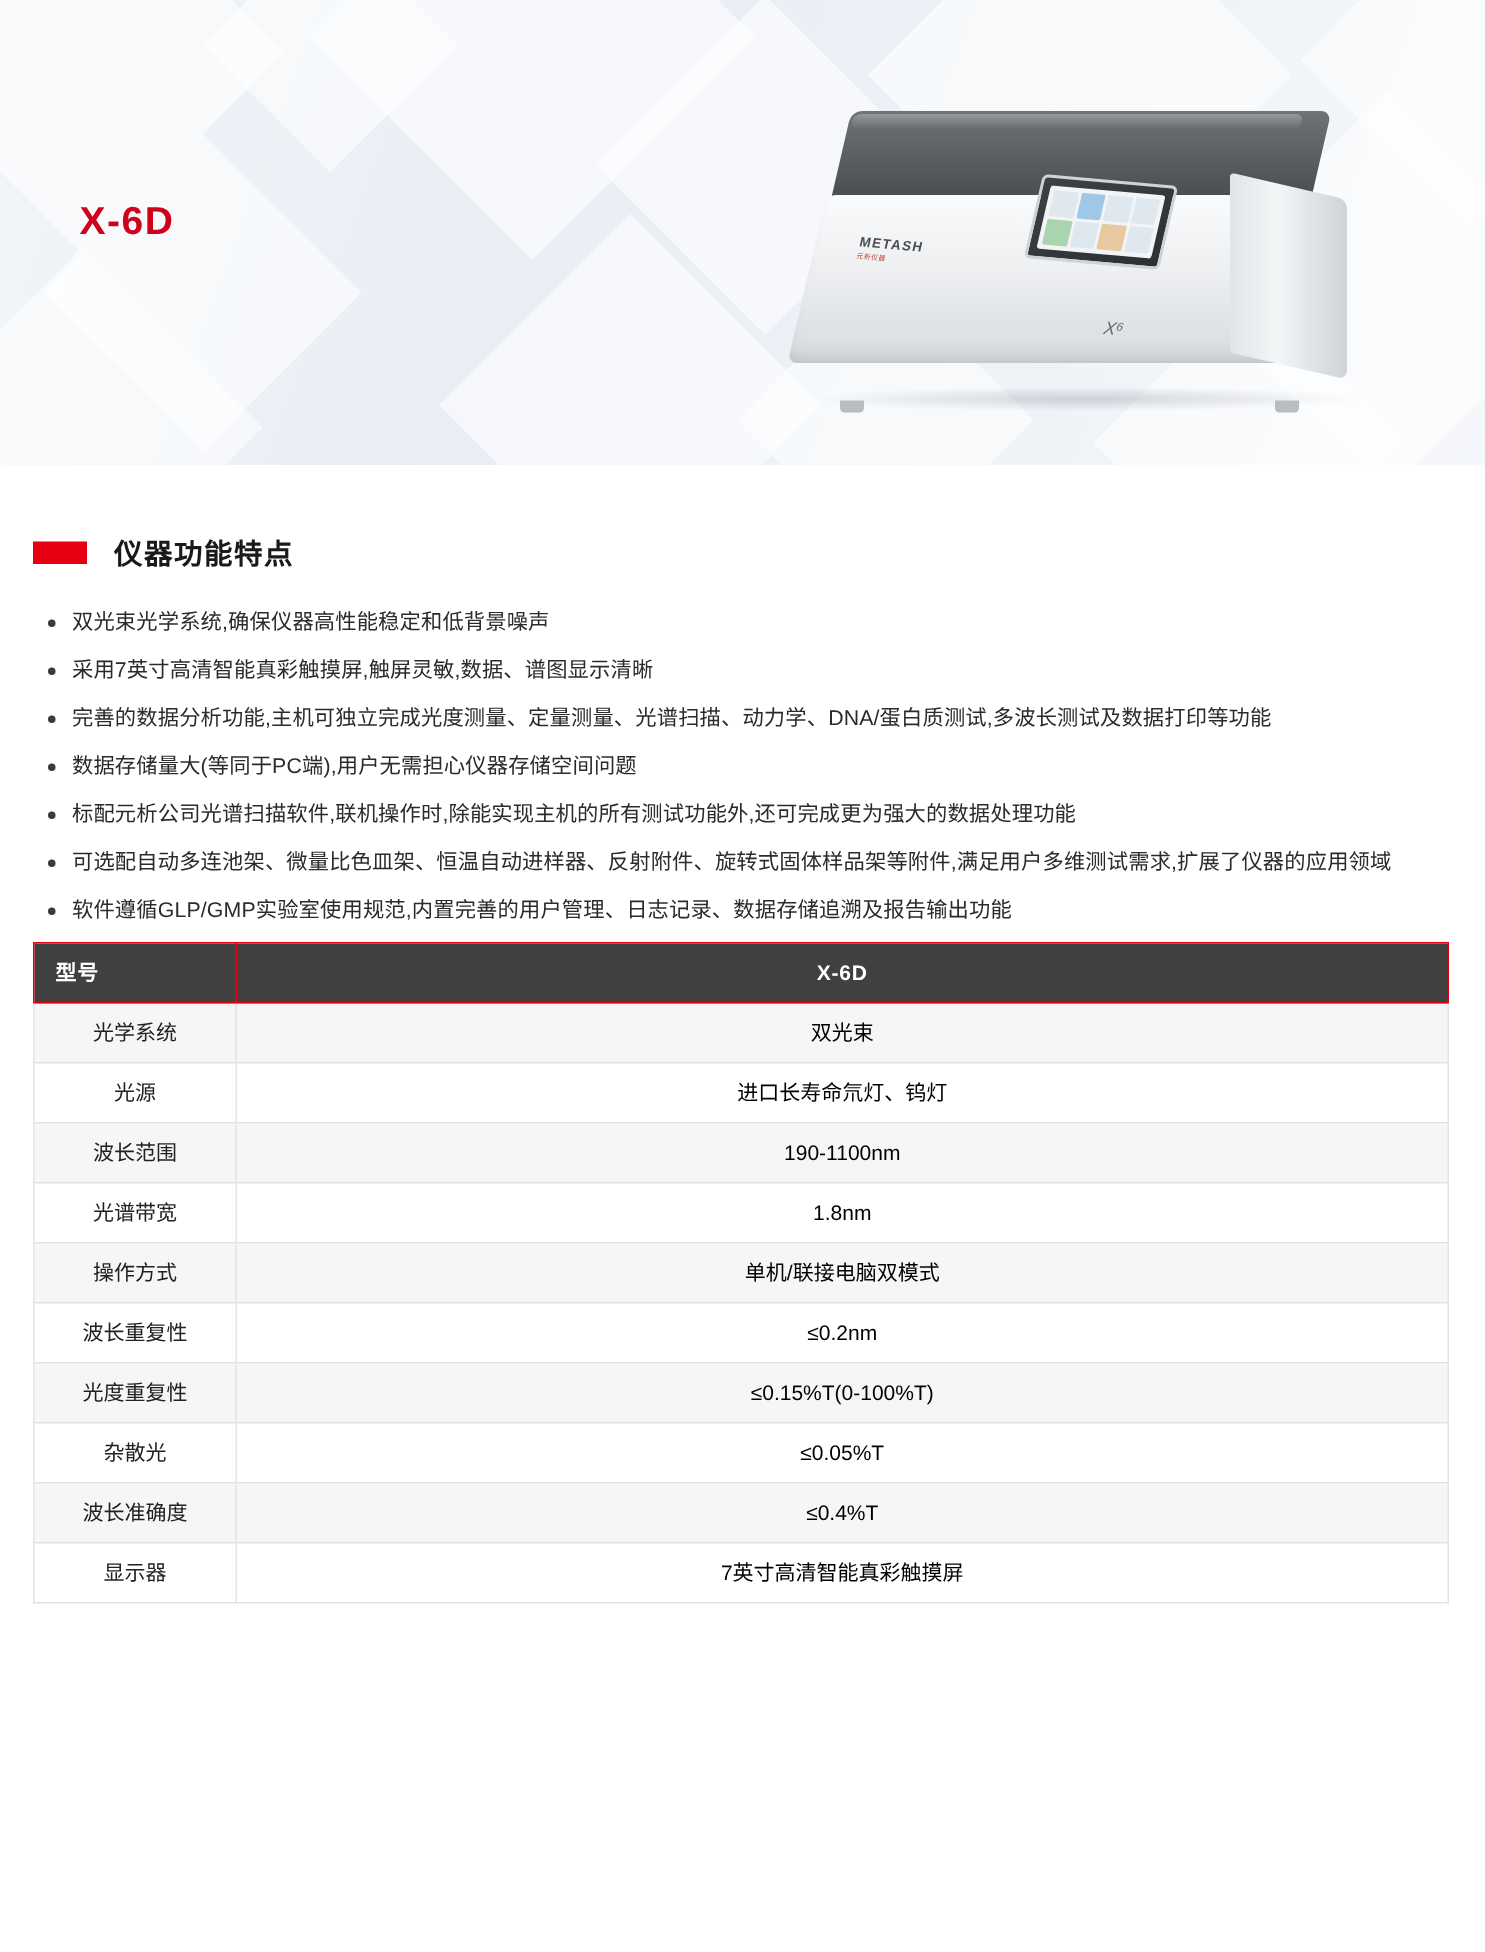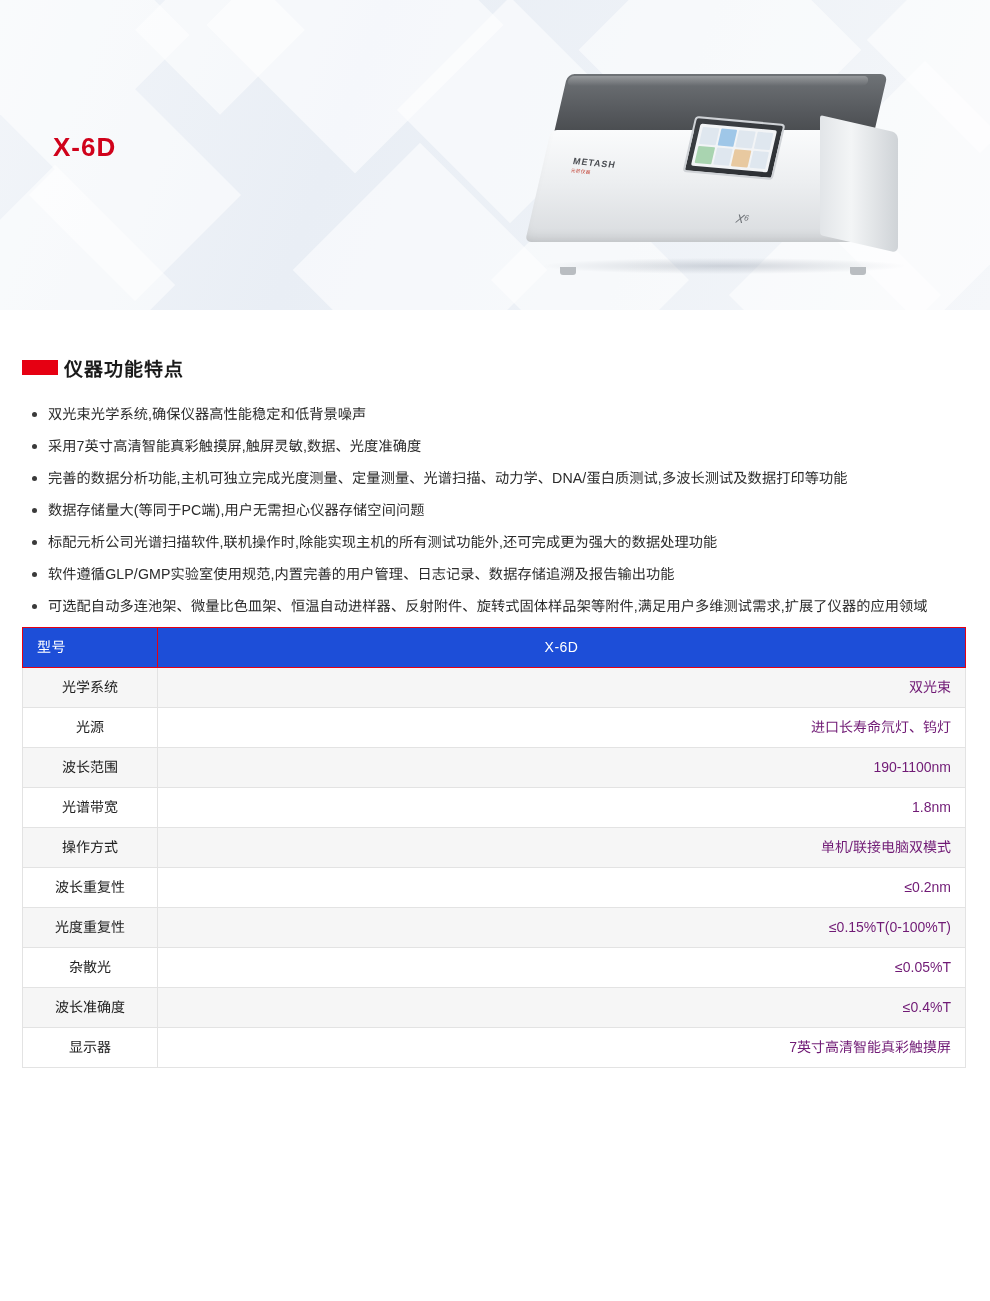--- a/index.html
+++ b/index.html
@@ -183,21 +183,21 @@
     border-radius: 0 0 3px 3px;
   }
   .leg-l { left: 40px; }
   .leg-r { left: 330px; }
 
   
   .section { padding: 0 24px 0 22px; }
   .sec-head {
     display: flex;
     align-items: center;
-    gap: 6px;
+    gap: 18px;
     margin: 44px 0 22px 0;
     padding-left: 0;
   }
   .sec-bar {
     width: 36px; height: 15px;
     background: #e60012;
     flex: 0 0 auto;
   }
   .sec-title {
     font-size: 19px;
@@ -232,36 +232,36 @@
     width: 100%;
     border-collapse: collapse;
     font-size: 14px;
   }
   table.spec th, table.spec td {
     border: 1px solid #e3e3e3;
     padding: 9px 14px;
     line-height: 1.5;
   }
   table.spec thead th {
-    background: #1d4ed8;
+    background: #404040;
     color: #ffffff;
-    font-weight: normal;
+    font-weight: bold;
     border-color: #e60012;
     letter-spacing: 0.5px;
   }
   table.spec thead th.th-label { width: 135px; text-align: left; }
   table.spec thead th.th-value { text-align: center; }
   table.spec td.k {
     width: 135px;
     text-align: center;
     color: #222;
   }
   table.spec td.v {
-    text-align: right;
-    color: #701a75;
+    text-align: center;
+    color: #000000;
   }
   table.spec tbody tr:nth-child(odd) td { background: #f6f6f6; }
   table.spec tbody tr:nth-child(even) td { background: #ffffff; }
 </style>
 </head>
 <body>
 
 <div class="page">
 
   <div class="hero">
@@ -313,26 +313,26 @@
     </div>
   </div>
 
   <div class="section">
     <div class="sec-head">
       <span class="sec-bar"></span>
       <span class="sec-title">仪器功能特点</span>
     </div>
     <ul class="features">
       <li>双光束光学系统,确保仪器高性能稳定和低背景噪声</li>
-      <li>采用7英寸高清智能真彩触摸屏,触屏灵敏,数据、光度准确度</li>
+      <li>采用7英寸高清智能真彩触摸屏,触屏灵敏,数据、谱图显示清晰</li>
       <li>完善的数据分析功能,主机可独立完成光度测量、定量测量、光谱扫描、动力学、DNA/蛋白质测试,多波长测试及数据打印等功能</li>
       <li>数据存储量大(等同于PC端),用户无需担心仪器存储空间问题</li>
       <li>标配元析公司光谱扫描软件,联机操作时,除能实现主机的所有测试功能外,还可完成更为强大的数据处理功能</li>
+      <li>可选配自动多连池架、微量比色皿架、恒温自动进样器、反射附件、旋转式固体样品架等附件,满足用户多维测试需求,扩展了仪器的应用领域</li>
       <li>软件遵循GLP/GMP实验室使用规范,内置完善的用户管理、日志记录、数据存储追溯及报告输出功能</li>
-      <li>可选配自动多连池架、微量比色皿架、恒温自动进样器、反射附件、旋转式固体样品架等附件,满足用户多维测试需求,扩展了仪器的应用领域</li>
     </ul>
   </div>
 
 
   <div class="spec-wrap">
     <table class="spec">
       <thead>
         <tr>
           <th class="th-label">型号</th>
           <th class="th-value">X-6D</th>

